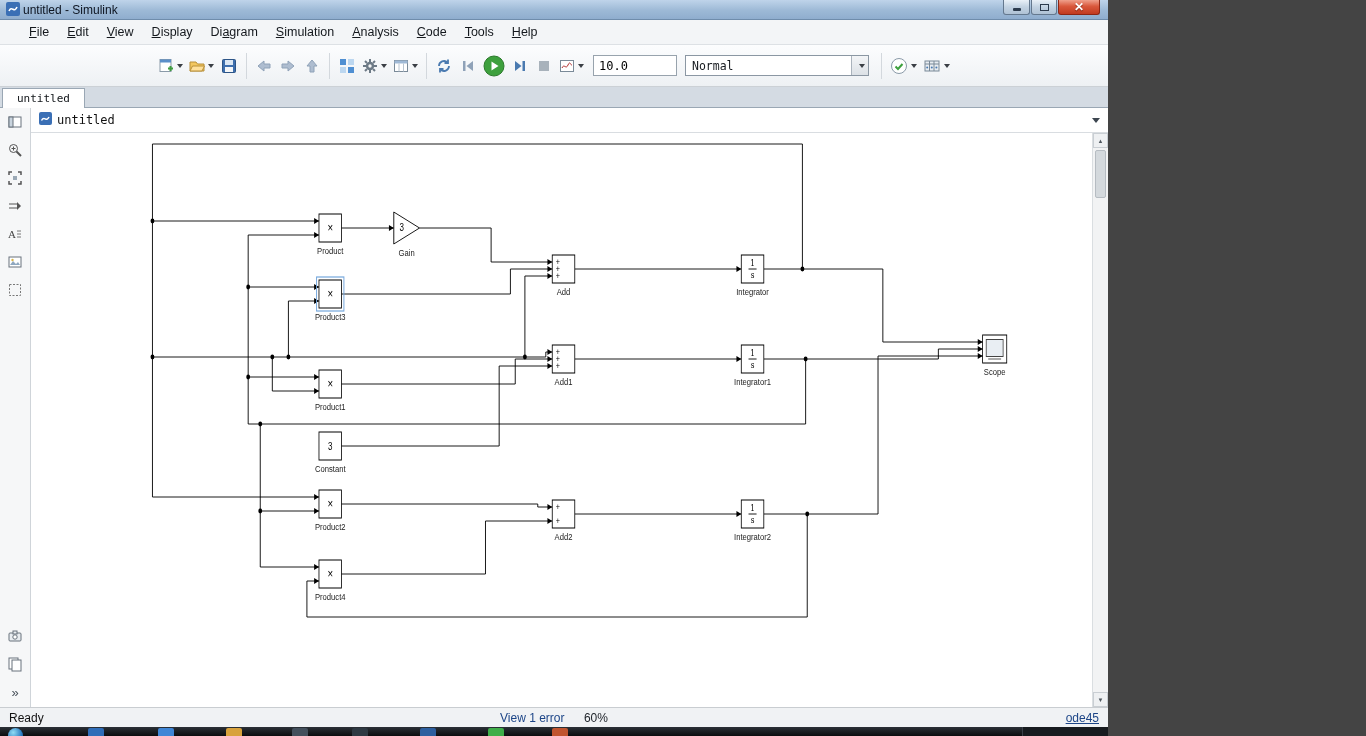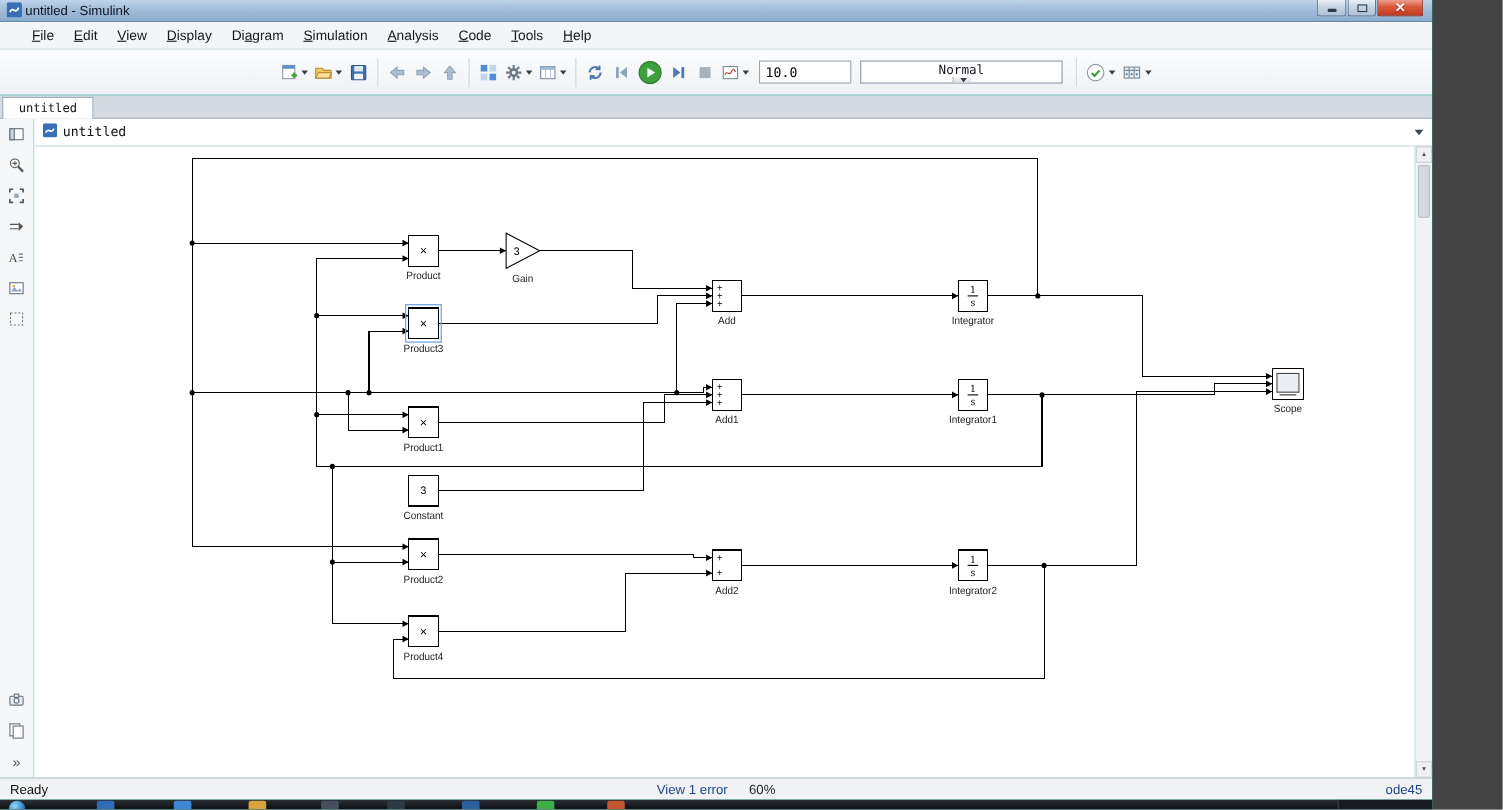--- a/index.html
+++ b/index.html
@@ -1,17 +1,17 @@
 <!DOCTYPE html>
 <html><head>
 <meta charset="utf-8">
 <style>
   * { box-sizing: border-box; margin: 0; padding: 0; }
   body { background:#444; font-family:"Liberation Sans",sans-serif; }
-  .app { width:1302px; height:736px; position:relative; background:#14b8a6; overflow:hidden;
+  .app { width:1108px; height:736px; position:relative; background:#6d28d9; overflow:hidden;
          font-family:"Liberation Sans",sans-serif; font-size:12px; color:#111; }
 
   
   .titlebar { height:20px; background:linear-gradient(#bfd4ea,#9db9d6 55%,#8fadce);
               border-bottom:1px solid #6f8cab; display:flex; align-items:flex-start; padding:0 4px; }
   .app-icon { margin:2px 3px 0 2px; }
   .title-text { margin-top:3px; font-size:12px; color:#0d1420; }
   .winbtns { margin-left:auto; display:flex; margin-right:4px; }
   .wbtn { height:15px; border:1px solid #64788e; border-top:none; border-radius:0 0 3px 3px;
           display:flex; align-items:center; justify-content:center;
@@ -30,21 +30,21 @@
   
   .toolbar { height:42px; background:linear-gradient(#fcfdfe,#eef1f4); border-bottom:1px solid #ccd1d6;
              display:flex; align-items:center; padding:0 7px;justify-content:center; }
   .tbtn { height:28px; min-width:24px; display:flex; align-items:center; justify-content:center;
           padding:0 3px; border-radius:3px; }
   .dd { width:0; height:0; border-left:3.5px solid transparent; border-right:3.5px solid transparent;
         border-top:4px solid #3a3f45; margin-left:3px; }
   .sep { width:1px; height:26px; background:#d3d8dd; margin:0 5px; }
   .stop-time { width:84px; height:21px; border:1px solid #98a3ad; background:#fff;
                font:12px "DejaVu Sans Mono",monospace; padding:0 5px; margin:0 8px 0 6px; }
-  .combo { width:184px; height:21px; border:1px solid #8b97a3; background:#fff; display:flex; align-items:center;flex-direction:column; }
+  .combo { width:184px; height:21px; border:1px solid #8b97a3; background:#fff; display:flex; align-items:center; }
   .combo-text { flex:1; padding:0 6px; font:11.5px "DejaVu Sans Mono",monospace; color:#15191e; }
   .combo-btn { width:17px; height:100%; border-left:1px solid #aab3bc;
                background:linear-gradient(#f3f5f7,#dce1e6); display:flex; align-items:center; justify-content:center; }
 
   
   .tabbar { height:21px; background:#d4dbe3; border-bottom:1px solid #9aa7b4;
             display:flex; align-items:flex-end; padding-left:2px; }
   .tab { height:20px; background:#fff; border:1px solid #9aa7b4; border-bottom:none;
          padding:0 14px; font:11px "DejaVu Sans Mono",monospace; color:#101418;
          display:flex; align-items:center; position:relative; top:1px; }
@@ -71,21 +71,21 @@
                 display:flex; align-items:center; justify-content:center; font-size:6px; color:#4e565e; }
   .scroll-thumb { width:11px; height:48px; background:#d4d9dd; border:1px solid #b6bcc2; border-radius:2px; margin-top:2px; }
   .scroll-track { flex:1; align-self:stretch; }
 
   
   .statusbar { height:20px; background:#f0f2f4; border-top:1px solid #c9cdd1;
                display:flex; align-items:center; padding:4px 9px; position:relative; font-size:12px; }
   .status-center { position:absolute; left:0; right:0; text-align:center; }
   .error-link { color:#1c4587; }
   .zoom-val { color:#1d2228; margin-left:16px; }
-  .solver { margin-left:auto; color:#1c4587; }
+  .solver { margin-left:auto; color:#1c4587;text-decoration:underline; }
 
   
   .taskbar { height:9px; background:linear-gradient(#2b3036,#0b0d0f); position:relative; overflow:hidden; }
   .orb { position:absolute; left:8px; top:1px; width:15px; height:15px; border-radius:50%;
          background:radial-gradient(circle at 35% 30%, #8fdcf4, #2a7ac0 60%, #123d6b); }
   .task-ico { position:absolute; top:1px; width:16px; height:11px; border-radius:2px; }
   .tray { position:absolute; right:0; top:0; width:86px; height:9px; background:#171b1f; border-left:1px solid #3a4048; }
 </style>
 </head>
 <body>

